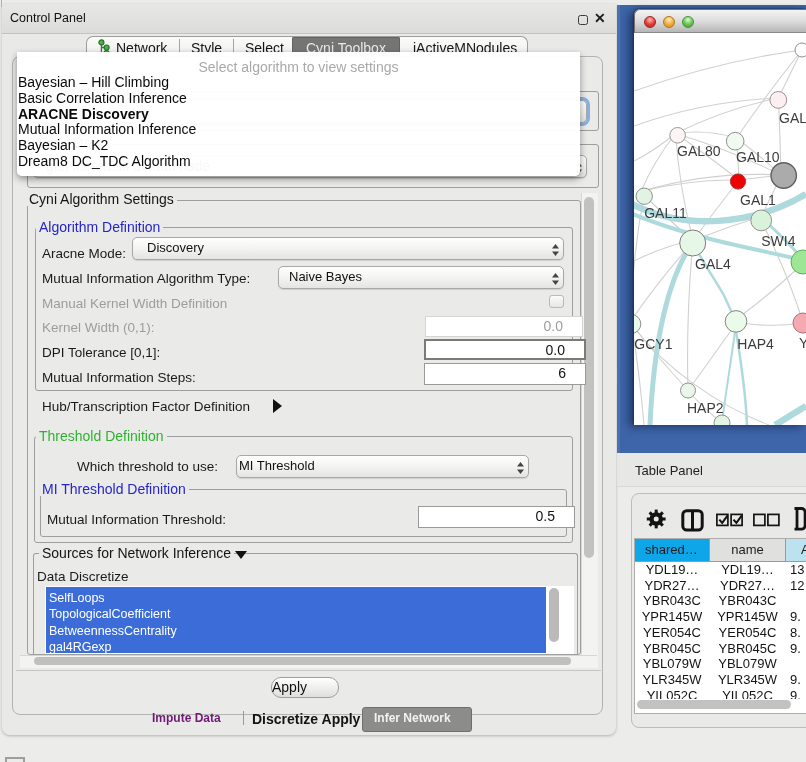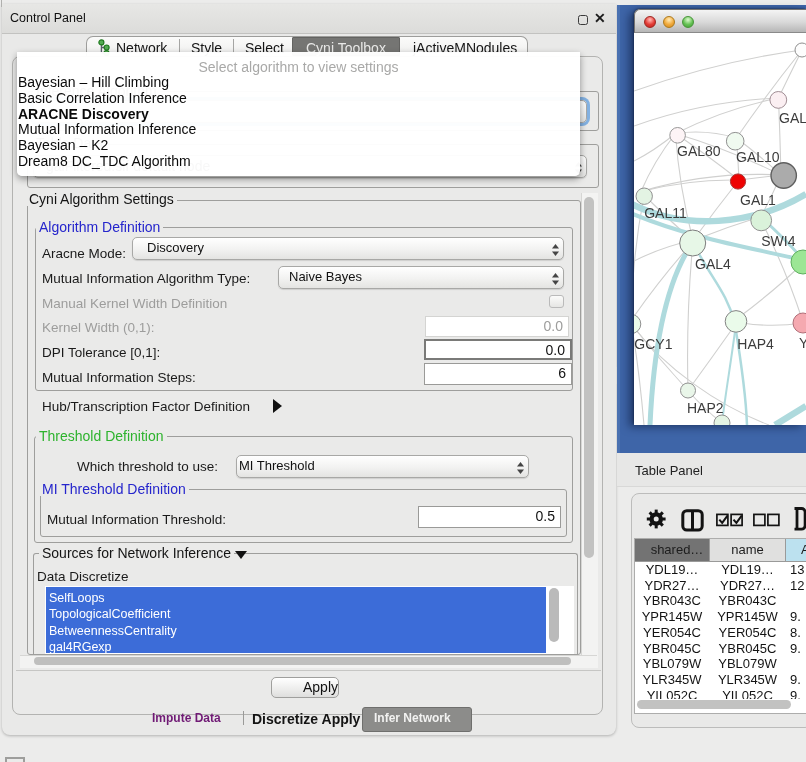--- a/index.html
+++ b/index.html
@@ -6,21 +6,21 @@
 .abs{position:absolute}
 .b{font-weight:bold}
 .lbl{position:absolute;font-size:13.5px;font-weight:normal;color:#1a1a1a;white-space:nowrap}
 .dis{color:#9d9d9c}
 .gbox{position:absolute;border:1px solid #9e9e9c;border-radius:3px}
 .gtitle{position:absolute;font-size:14px;background:#eaeae9;padding:0 3px;white-space:nowrap;line-height:13px}
 .combo{position:absolute;background:linear-gradient(180deg,#ffffff,#f2f2f1 55%,#e4e4e2);
  border:1px solid #a8a8a6;border-radius:5px;box-shadow:0 1px 1px rgba(0,0,0,0.12);
  font-size:13px;color:#111;line-height:20px}
 .carr{position:absolute;right:3px;top:5px;width:9px;height:14px}
-.tf{position:absolute;background:#fff;font-size:14px;color:#111;text-align:right;line-height:19px;padding-right:5px}
+.tf{position:absolute;background:#fff;font-size:14px;color:#111;text-align:right;line-height:19px;padding-right:19px}
 </style></head>
 <body>
 
 <div class="abs" id="cpwin" style="left:2px;top:4px;width:614px;height:731px;background:#e9e9e8;border-radius:0 0 8px 8px;box-shadow:0 1px 3px rgba(0,0,0,0.25)"></div>
 <div class="abs" style="left:2px;top:4px;width:614px;height:29px;background:linear-gradient(180deg,#e7e7e5,#dcdcda);border-bottom:1px solid #c2c2c0"></div>
 <div class="abs" style="left:10px;top:11px;font-size:12.5px;color:#111">Control Panel</div>
 <div class="abs" style="left:578px;top:15px;width:8px;height:8px;border:1.5px solid #3a3a3a;border-radius:2.5px"></div>
 <div class="abs" style="left:594px;top:10px;font-size:14px;font-weight:bold;color:#1b1b1b">✕</div>
 
 <div class="abs" style="left:86px;top:36px;width:440px;height:21px;background:linear-gradient(180deg,#fbfbfa,#ededec);border:1px solid #9d9d9b;border-bottom:none;border-radius:7px 7px 0 0"></div>
@@ -107,21 +107,21 @@
 
 <div class="gbox" style="left:33px;top:553px;width:543px;height:101px;border-radius:3px 3px 0 0;border-bottom:none"></div>
 <div class="gtitle" style="left:39px;top:547px;color:#141414">Sources for Network Inference</div>
 <div class="abs" style="left:235px;top:551px;width:0;height:0;border-top:8px solid #111;border-left:6.5px solid transparent;border-right:6.5px solid transparent"></div>
 <div class="lbl" style="left:37px;top:569px">Data Discretize</div>
 <div class="abs" style="left:45px;top:586px;width:529px;height:68px;background:#ffffff"></div>
 <div class="abs" style="left:46px;top:587px;width:500px;height:66px;background:#3c6cd8"></div>
 <div class="abs" style="left:49px;top:590px;font-size:12.5px;color:#fff;line-height:16.3px">SelfLoops<br>TopologicalCoefficient<br>BetweennessCentrality<br>gal4RGexp</div>
 <div class="abs" style="left:549px;top:588px;width:10px;height:54px;background:#bababa;border-radius:5px"></div>
 
-<div class="abs" style="left:271px;top:677px;width:66px;height:19px;background:linear-gradient(180deg,#ffffff,#ececeb 60%,#dededd);border:1px solid #9f9f9d;border-radius:5px;font-size:14px;color:#111;text-align:right;line-height:19px">Apply</div>
+<div class="abs" style="left:271px;top:677px;width:66px;height:19px;background:linear-gradient(180deg,#ffffff,#ececeb 60%,#dededd);border:1px solid #9f9f9d;border-radius:10px;font-size:14px;color:#111;text-align:left;line-height:19px">Apply</div>
 
 <div class="abs" style="left:362px;top:707px;width:108px;height:23px;background:#8c8c8a;border:1px solid #6f6f6d;border-radius:3px"></div>
 <div class="abs b" style="left:152px;top:711px;font-size:12px;color:#701a75">Impute Data</div>
 <div class="abs" style="left:243px;top:711px;width:1px;height:14px;background:#9a9a98"></div>
 <div class="abs b" style="left:252px;top:711px;font-size:14px;color:#141414">Discretize Apply</div>
 <div class="abs b" style="left:374px;top:711px;font-size:12px;color:#f2f2f1">Infer Network</div>
 
 <div class="abs" style="left:5px;top:757px;width:16px;height:10px;background:#ebebea;border:2px solid #9e9e9c"></div>
 
 <div class="abs" style="left:1px;top:0;width:1px;height:7px;background:#b0b0ae"></div>
@@ -250,21 +250,21 @@
   <path d="M78.3 18.6 l2.9 3.3 l5.3 -7.3"></path>
   <path d="M92.5 18.6 l2.9 3.3 l5.3 -7.3"></path>
  </g>
  <g fill="none" stroke="#131313" stroke-width="2.8">
   <path d="M153.5 7.5 h7 a3.6 3.6 0 0 1 3.6 3.6 v13.5 a3.6 3.6 0 0 1 -3.6 3.6 h-7"></path>
   <line x1="156" y1="7.5" x2="156" y2="28.2"></line>
  </g>
 </svg>
 
 <div class="abs" style="left:634px;top:538px;width:172px;height:174px;background:#fff;border:1px solid #adadac;border-right:none"></div>
-<div class="abs" style="left:635px;top:539px;width:74px;height:22px;background:#737373;border-right:1px solid #9a9a99;border-bottom:1px solid #9a9a99;text-align:center;font-size:13px;color:#1d1d1d;line-height:22px;text-indent:10px">shared…</div>
+<div class="abs" style="left:635px;top:539px;width:74px;height:22px;background:#0ea5e9;border-right:1px solid #9a9a99;border-bottom:1px solid #9a9a99;font-size:13px;color:#1d1d1d;line-height:22px;text-indent:10px">shared…</div>
 <div class="abs" style="left:710px;top:539px;width:75px;height:22px;background:#e0e0df;border-right:1px solid #9a9a99;border-bottom:1px solid #9a9a99;text-align:center;font-size:13px;color:#1d1d1d;line-height:22px">name</div>
 <div class="abs" style="left:786px;top:539px;width:20px;height:22px;background:#bce1ef;border-bottom:1px solid #9a9a99;font-size:13px;color:#1d1d1d;line-height:22px;text-indent:15px">A</div>
 
 <div class="abs" style="left:635px;top:562px;width:74px;height:137px;overflow:hidden;font-size:13px;color:#141414;line-height:15.7px;text-align:center">YDL19…<br>YDR27…<br>YBR043C<br>YPR145W<br>YER054C<br>YBR045C<br>YBL079W<br>YLR345W<br>YIL052C</div>
 <div class="abs" style="left:710px;top:562px;width:75px;height:137px;overflow:hidden;font-size:13px;color:#141414;line-height:15.7px;text-align:center">YDL19…<br>YDR27…<br>YBR043C<br>YPR145W<br>YER054C<br>YBR045C<br>YBL079W<br>YLR345W<br>YIL052C</div>
 <div class="abs" style="left:790px;top:562px;width:20px;height:137px;overflow:hidden;font-size:13px;color:#141414;line-height:15.7px">13<br>12<br>&nbsp;<br>9.<br>8.<br>9.<br>&nbsp;<br>9.<br>9.</div>
 
 <div class="abs" style="left:636px;top:699px;width:170px;height:11px;background:#fff"></div>
 <div class="abs" style="left:637px;top:700px;width:154px;height:9px;background:#c2c2c1;border-radius:4.5px"></div>
 

